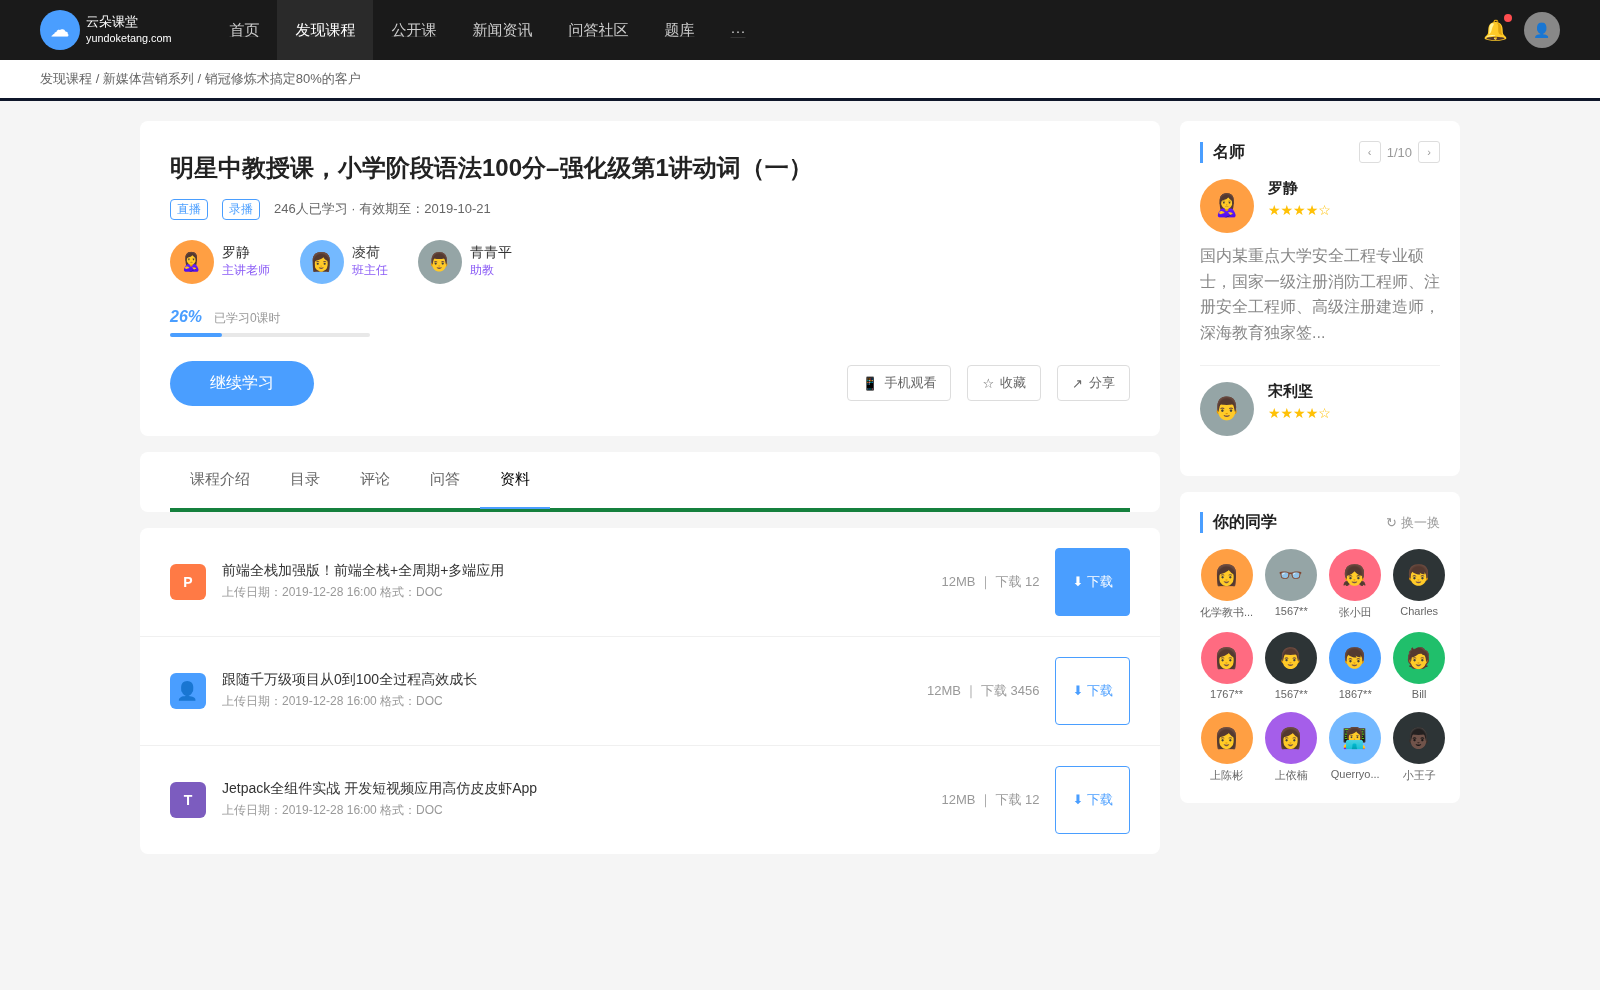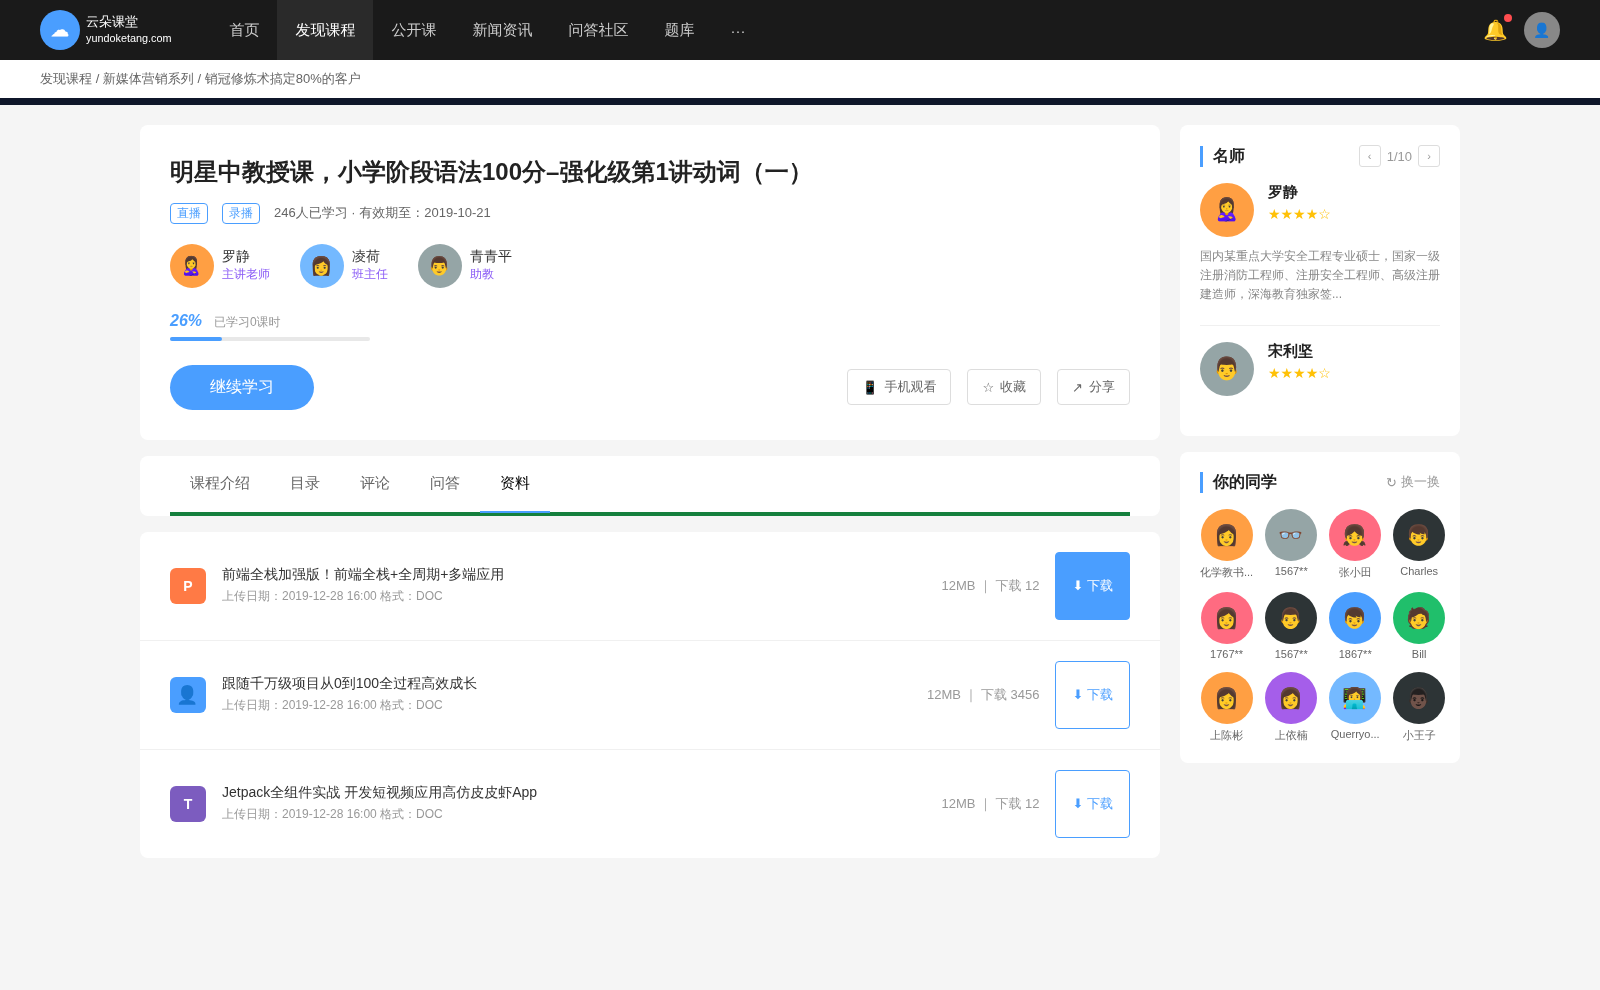--- a/index.html
+++ b/index.html
@@ -3,31 +3,31 @@
   <meta charset="utf-8">
   <style>
     * { box-sizing: border-box; margin: 0; padding: 0; }
     body { font-family: -apple-system, BlinkMacSystemFont, 'PingFang SC', 'Microsoft YaHei', sans-serif; background: #f5f5f5; font-size: 14px; color: #333; }
 
     
     .navbar { background: #1a1a1a; display: flex; align-items: center; height: 60px; padding: 0 40px; }
     .logo { display: flex; align-items: center; margin-right: 40px; }
     .logo-icon { width: 40px; height: 40px; background: #4a9eff; border-radius: 50%; display: flex; align-items: center; justify-content: center; color: white; font-size: 18px; font-weight: bold; }
     .logo-text { color: white; font-size: 13px; margin-left: 6px; line-height: 1.2; }
-    .nav-items { display: flex; align-items: center; flex: 1; gap: 0; }
+    .nav-items { display: flex; align-items: center; flex: 1; gap: 0; text-decoration: underline; }
     .nav-item { color: #ccc; padding: 0 18px; height: 60px; display: flex; align-items: center; font-size: 15px; cursor: pointer; }
     .nav-item:hover, .nav-item.active { color: white; background: #333; }
     .nav-item.active { background: #2a2a2a; }
     .nav-right { display: flex; align-items: center; gap: 16px; margin-left: auto; }
     .bell-icon { color: #ccc; font-size: 20px; position: relative; cursor: pointer; }
     .bell-badge { position: absolute; top: -4px; right: -4px; width: 8px; height: 8px; background: #ff4d4f; border-radius: 50%; }
     .avatar-nav { width: 36px; height: 36px; border-radius: 50%; background: #888; overflow: hidden; display: flex; align-items: center; justify-content: center; color: white; font-size: 14px; cursor: pointer; }
 
     
-    .breadcrumb { background: white; padding: 10px 40px; font-size: 13px; color: #999; border-bottom: 7px solid #0f172a; }
+    .breadcrumb { background: white; padding: 10px 40px; font-size: 13px; color: #999; border-bottom: 3px solid #0f172a; }
     .breadcrumb span { color: #666; }
     .breadcrumb a { color: #666; text-decoration: none; }
 
     
     .main-container { display: flex; gap: 20px; padding: 20px 40px; max-width: 1400px; margin: 0 auto; }
     .content-area { flex: 1; min-width: 0; }
     .sidebar-area { width: 280px; flex-shrink: 0; }
 
     
     .course-card { background: white; border-radius: 8px; padding: 30px; margin-bottom: 16px; }
@@ -72,21 +72,21 @@
     .btn-download { background: white; color: #4a9eff; border: 1px solid #4a9eff; border-radius: 4px; padding: 24px 16px; font-size: 13px; cursor: pointer; display: flex; align-items: center; gap: 4px; white-space: nowrap; }
     .btn-download.filled { background: #4a9eff; color: white; }
 
     
     .sidebar-card { background: white; border-radius: 8px; padding: 20px; margin-bottom: 16px; }
     .sidebar-nav-btn { width: 22px; height: 22px; border: 1px solid #ddd; border-radius: 3px; display: flex; align-items: center; justify-content: center; cursor: pointer; font-size: 11px; color: #999; }
     .teacher-card { margin-bottom: 20px; }
     .teacher-row { display: flex; align-items: flex-start; gap: 14px; margin-bottom: 10px; }
     .teacher-sidebar-avatar { width: 54px; height: 54px; border-radius: 50%; background: #ddd; flex-shrink: 0; overflow: hidden; display: flex; align-items: center; justify-content: center; font-size: 22px; }
     .stars { color: #ffc107; font-size: 14px; }
-    .teacher-desc { font-size: 12px; color: #888; line-height: 1.6; }
+    .teacher-desc { font-size: 16px; color: #888; line-height: 1.6; }
     .teacher-divider { border: none; border-top: 1px solid #f0f0f0; margin: 16px 0; }
     .switch-btn { color: #999; font-size: 13px; cursor: pointer; display: flex; align-items: center; gap: 4px; }
     .students-grid { display: grid; grid-template-columns: repeat(4, 1fr); gap: 12px; }
     .student-item { display: flex; flex-direction: column; align-items: center; gap: 4px; }
     .student-avatar { width: 52px; height: 52px; border-radius: 50%; background: #ccc; overflow: hidden; display: flex; align-items: center; justify-content: center; font-size: 20px; }
     .student-name { font-size: 11px; color: #666; text-align: center; max-width: 60px; overflow: hidden; text-overflow: ellipsis; white-space: nowrap; }
 
     
     .av-orange { background: #ff9f43; }
     .av-blue { background: #4a9eff; }

